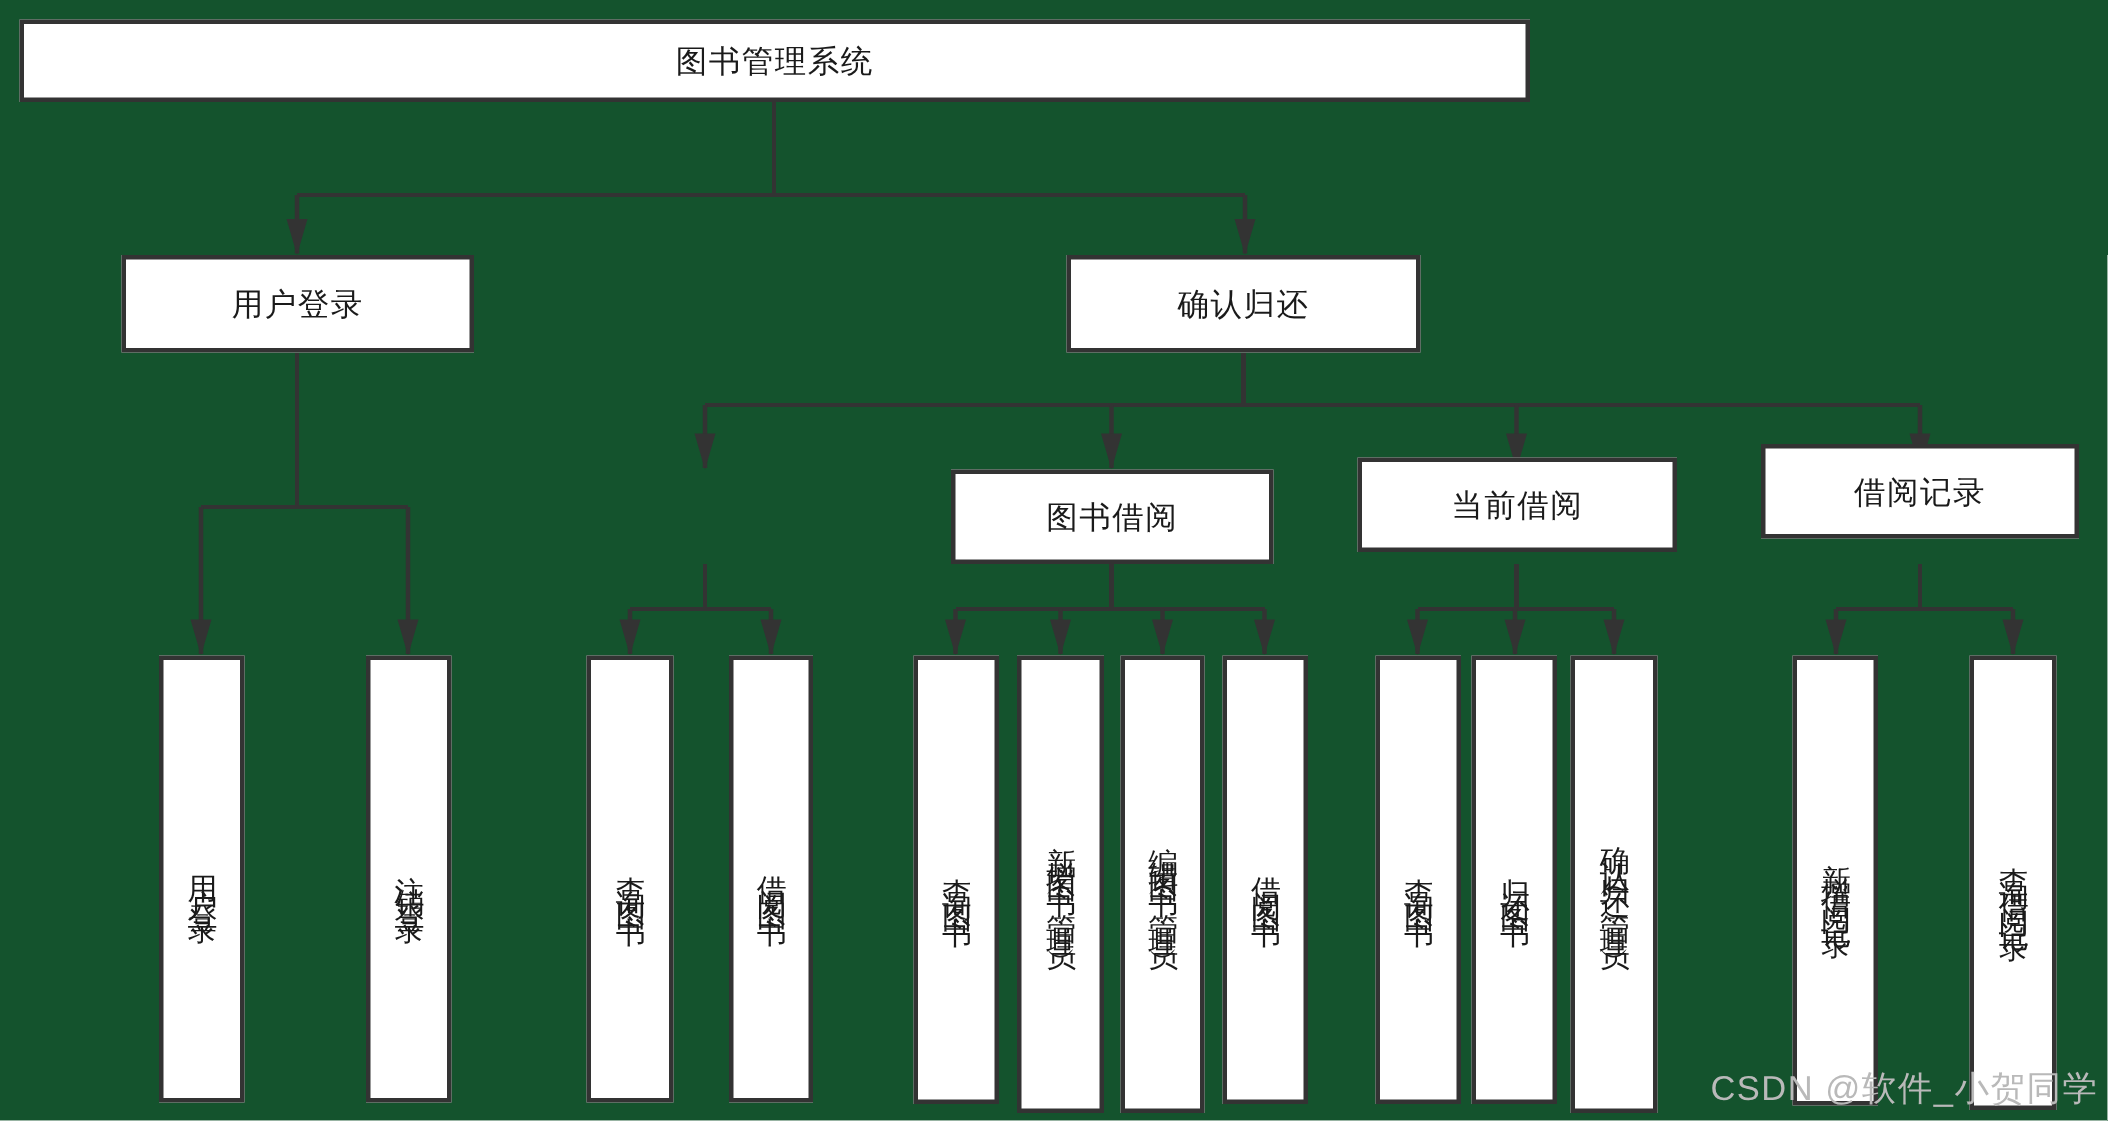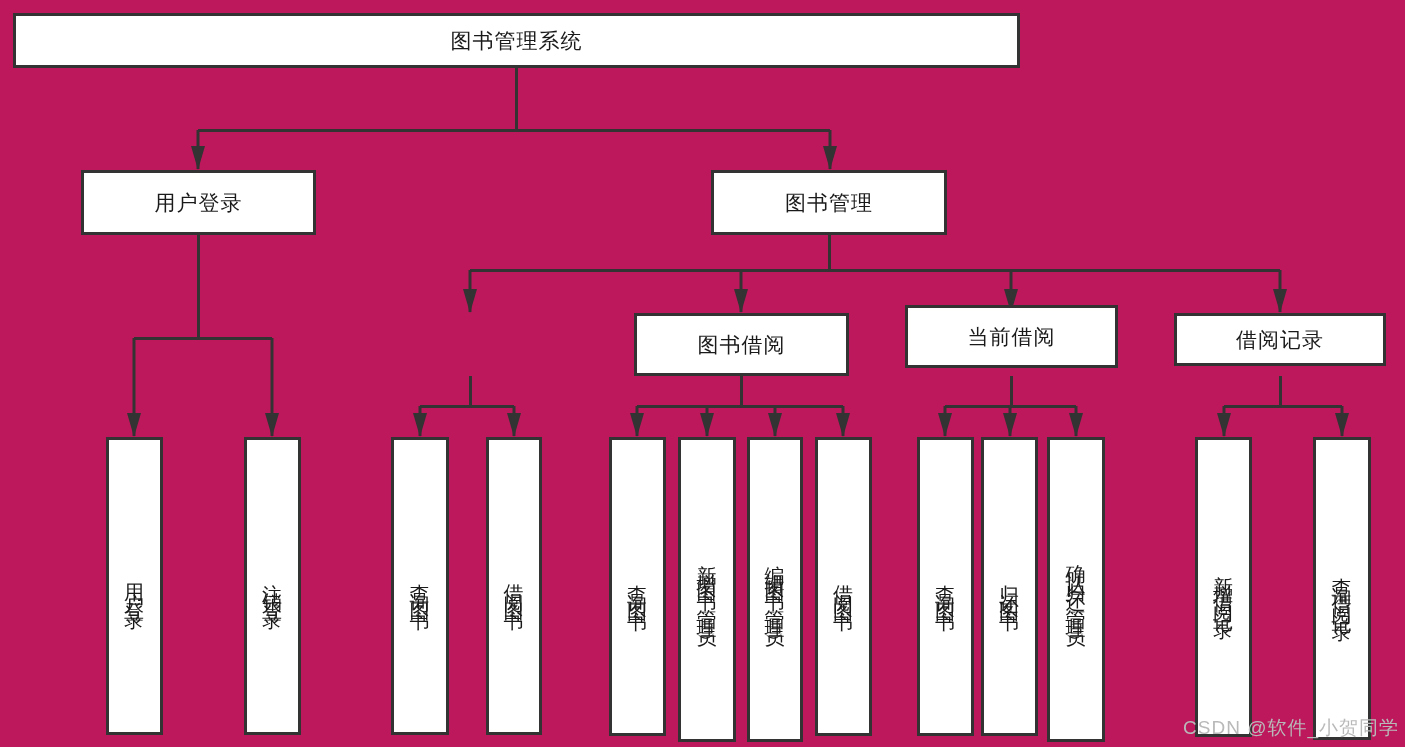--- a/index.html
+++ b/index.html
@@ -5,21 +5,21 @@
   html, body {
     margin: 0;
     padding: 0;
     background: #ffffff;
     font-family: "Liberation Sans", sans-serif;
   }
   .stage {
     position: relative;
     width: 1405px;
     height: 747px;
-    background: #be185d;
+    background: #14532d;
     overflow: hidden;
   }
   .connectors {
     position: absolute;
     left: 0;
     top: 0;
     z-index: 1;
   }
   .node {
     position: absolute;
@@ -45,21 +45,21 @@
     text-orientation: mixed;
     font-size: 20px;
     letter-spacing: 9px;
     line-height: 1;
     color: #1a1a1a;
   }
   .watermark {
     position: absolute;
     right: 6px;
     bottom: 6px;
-    font-size: 19px;
+    font-size: 23px;
     color: #b9b9b9;
     letter-spacing: 1px;
     z-index: 6;
     white-space: nowrap;
   }
 </style>
 </head>
 <body>
 
 <div class="stage">
@@ -112,30 +112,30 @@
   </svg>
 
   <div class="node h" style="left:13px;top:13px;width:1007px;height:55px">
     <span>图书管理系统</span>
   </div>
 
   <div class="node h" style="left:81px;top:170px;width:235px;height:65px">
     <span>用户登录</span>
   </div>
   <div class="node h" style="left:711px;top:170px;width:236px;height:65px">
-    <span>图书管理</span>
+    <span>确认归还</span>
   </div>
 
   <div class="node h" style="left:634px;top:313px;width:215px;height:63px">
     <span>图书借阅</span>
   </div>
   <div class="node h" style="left:905px;top:305px;width:213px;height:63px">
     <span>当前借阅</span>
   </div>
-  <div class="node h" style="left:1174px;top:313px;width:212px;height:53px">
+  <div class="node h" style="left:1174px;top:296px;width:212px;height:63px">
     <span>借阅记录</span>
   </div>
 
   <div class="node leaf" style="left:106px;top:437px;width:57px;height:298px">
     <span class="vtext">用户登录</span>
   </div>
   <div class="node leaf" style="left:244px;top:437px;width:57px;height:298px">
     <span class="vtext">注销登录</span>
   </div>
 

